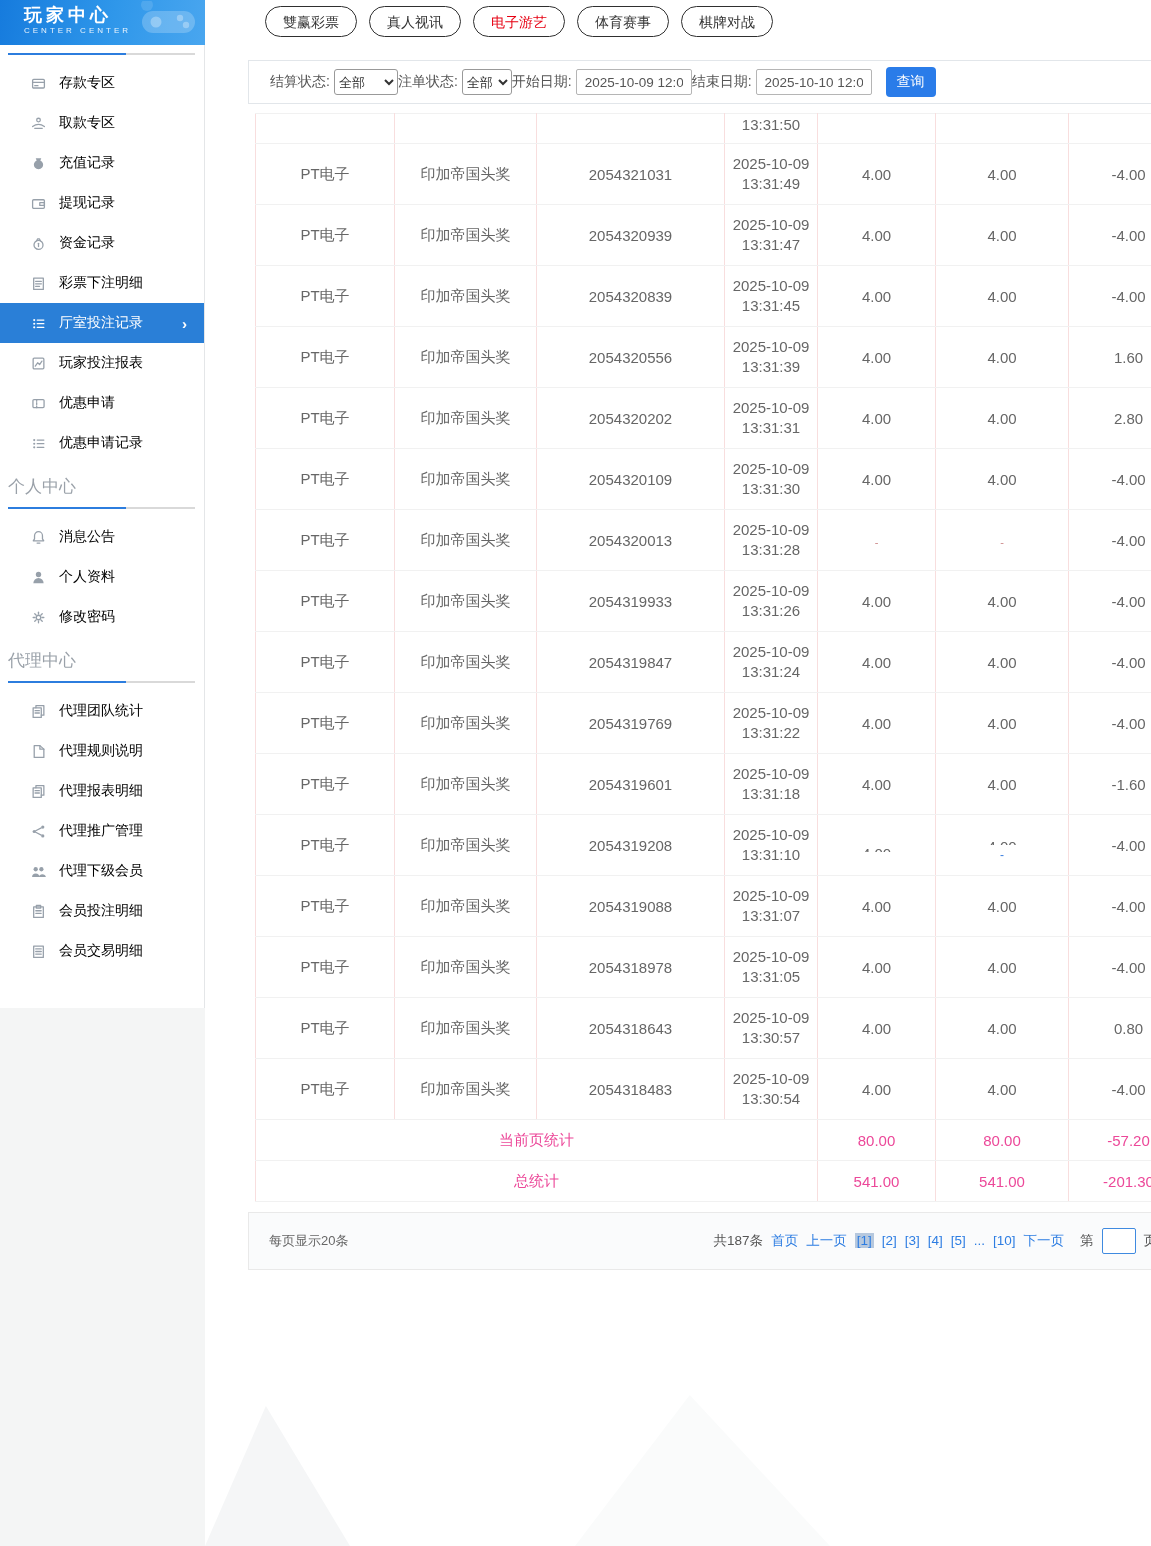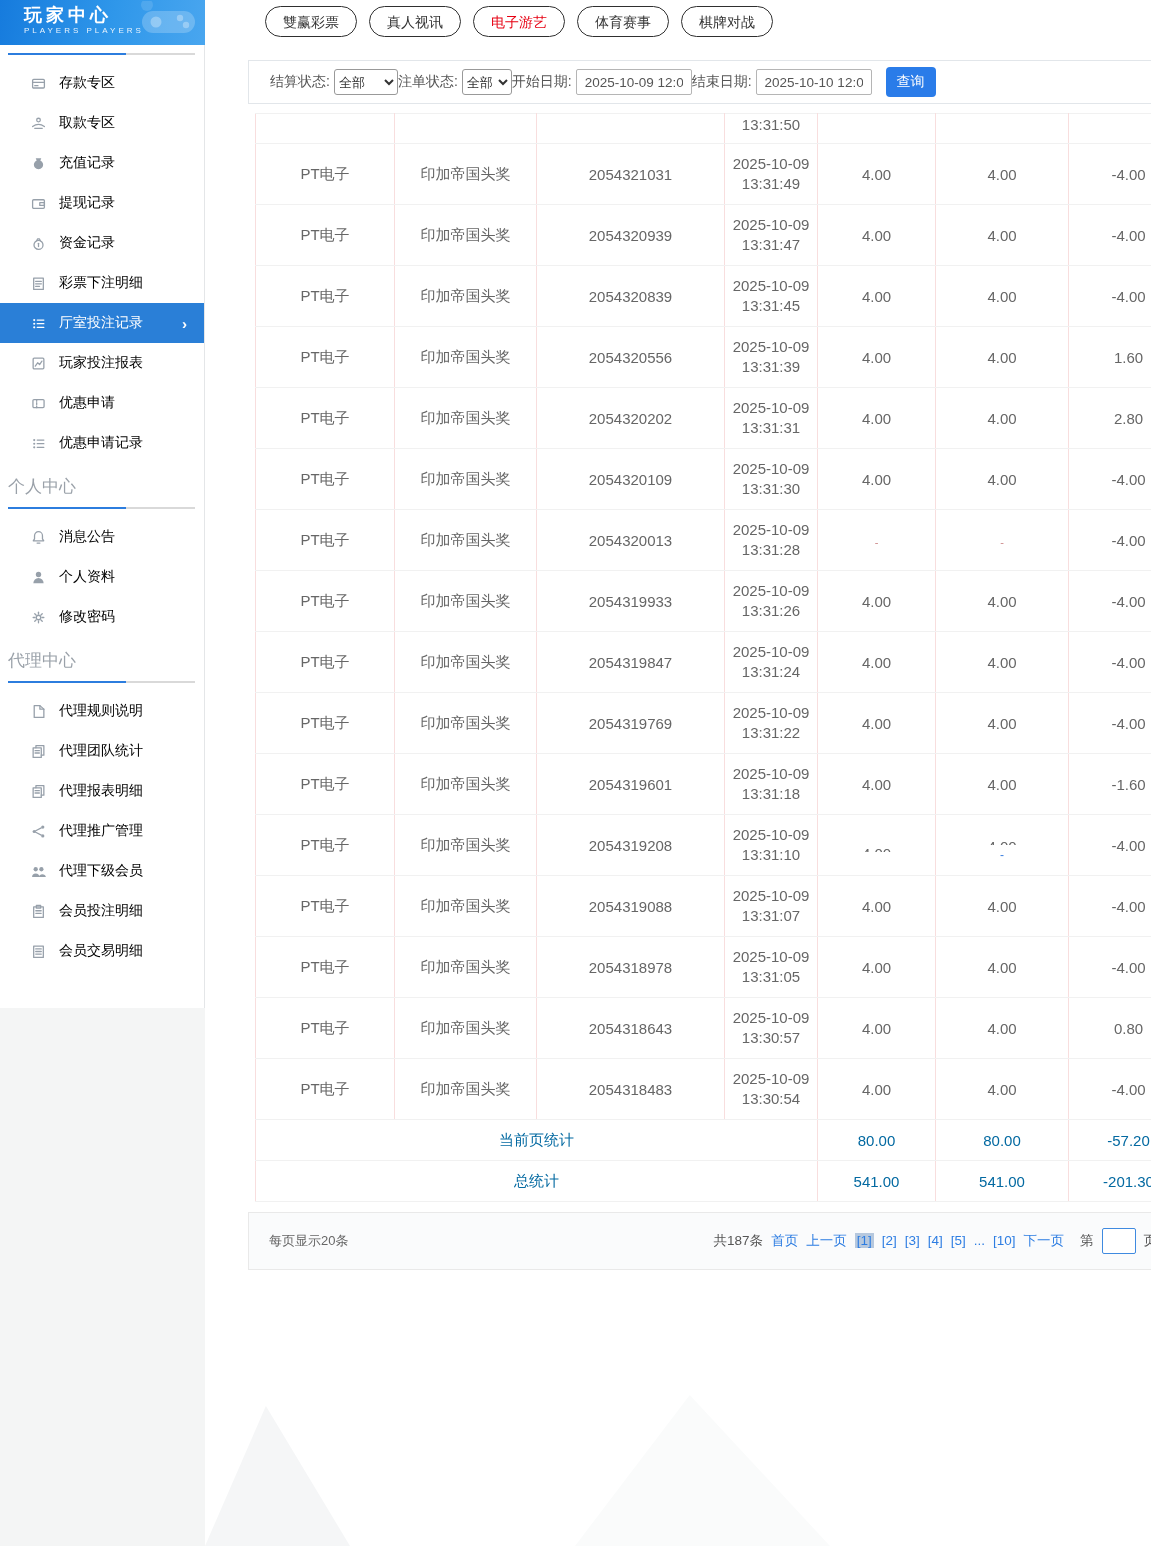--- a/index.html
+++ b/index.html
@@ -45,21 +45,21 @@
     margin-left:14px;cursor:pointer;font-family:inherit;}
 
   
   .table-wrap{margin:9px 0 0 13px;width:933px;overflow:hidden;}
   table{border-collapse:collapse;table-layout:fixed;width:933px;font-size:15px;color:#666;border-top:1px solid #ececec;}
   td{border-top:1px solid #f1f1f1;border-bottom:1px solid #f1f1f1;border-left:1px solid #f8dede;border-right:1px solid #f8dede;
     text-align:center;padding:0;height:60px;overflow:hidden;}
   tr.partial td{height:29px;vertical-align:top;}
   .ptime{line-height:20px;padding-top:1px;}
   .dcell div{line-height:20px;}
-  tr.sum td{height:40px;color:#0369a1;}
+  tr.sum td{height:40px;color:#ec4899;}
   .g-dash{color:#cc8888;font-size:11px;}
   .g-clip{display:inline-block;height:8px;overflow:hidden;line-height:19px;vertical-align:-1px;}
   .g-blue{display:block;color:#3b7fe0;font-size:12px;line-height:10px;margin-top:3px;}
 
   
   .pagination{margin:10px 0 0 6px;width:945px;height:58px;background:#fafbfc;border:1px solid #e9e9e9;box-sizing:border-box;
     display:flex;align-items:center;padding-left:20px;overflow:hidden;}
   .pp-left{font-size:13px;color:#666;}
   .pager{margin-left:auto;display:flex;align-items:center;gap:8px;font-size:13.5px;white-space:nowrap;}
   .pg-total{color:#555;}
@@ -74,21 +74,21 @@
   .tri2{left:575px;top:1395px;width:255px;height:151px;background:#fafbfb;clip-path:polygon(45% 0,0 100%,100% 100%);}
 </style>
 </head>
 <body>
 
 <div class="app">
 
   <aside class="sidebar">
     <div class="sidebar-head">
       <div class="s-title">玩家中心</div>
-      <div class="s-sub">PLAYERS PLAYERS</div>
+      <div class="s-sub">CENTER CENTER</div>
       <svg class="ctrl" viewBox="0 0 62 40">
         <rect x="5" y="10" width="53" height="22" rx="11" fill="rgba(255,255,255,0.22)"></rect>
         <circle cx="19" cy="21" r="5.5" fill="rgba(255,255,255,0.30)"></circle>
         <circle cx="43" cy="17" r="3.2" fill="rgba(255,255,255,0.30)"></circle>
         <circle cx="49" cy="24" r="3.2" fill="rgba(255,255,255,0.30)"></circle>
         <circle cx="10" cy="4" r="6" fill="rgba(255,255,255,0.12)"></circle>
       </svg>
     </div>
     <div class="sidebar-body">
       <div id="sb-sections">
@@ -247,37 +247,37 @@
       <span class="mi-label">修改密码</span>
 
     </div>
           </div>
           <div class="sec">
     <div class="sec-title">代理中心</div>
     <div class="sec-line"></div>
             <div class="mi">
       <span class="mi-icon">
                 <svg viewBox="0 0 14 14">
-                  <path d="M3 1.5 h5.3 L12 4.8 v7.7 H3 Z"></path>
-                  <path d="M8.3 1.5 v3.3 H12"></path>
-                </svg>
-              </span>
-      <span class="mi-label">代理规则说明</span>
-
-    </div>
-            <div class="mi">
-      <span class="mi-icon">
-                <svg viewBox="0 0 14 14">
                   <rect x="2" y="3.6" width="7.6" height="8.9"></rect>
                   <path d="M4.6 3.6 V1.5 h7.4 v8.9 h-2.4"></path>
                   <line x1="3.8" y1="6.2" x2="7.8" y2="6.2"></line>
                   <line x1="3.8" y1="8.4" x2="7.8" y2="8.4"></line>
                 </svg>
               </span>
       <span class="mi-label">代理团队统计</span>
+
+    </div>
+            <div class="mi">
+      <span class="mi-icon">
+                <svg viewBox="0 0 14 14">
+                  <path d="M3 1.5 h5.3 L12 4.8 v7.7 H3 Z"></path>
+                  <path d="M8.3 1.5 v3.3 H12"></path>
+                </svg>
+              </span>
+      <span class="mi-label">代理规则说明</span>
 
     </div>
             <div class="mi">
       <span class="mi-icon">
                 <svg viewBox="0 0 14 14">
                   <rect x="2" y="3.6" width="7.6" height="8.9"></rect>
                   <path d="M4.6 3.6 V1.5 h7.4 v8.9 h-2.4"></path>
                   <line x1="3.8" y1="6.2" x2="7.8" y2="6.2"></line>
                   <line x1="3.8" y1="8.4" x2="7.8" y2="8.4"></line>
                 </svg>

